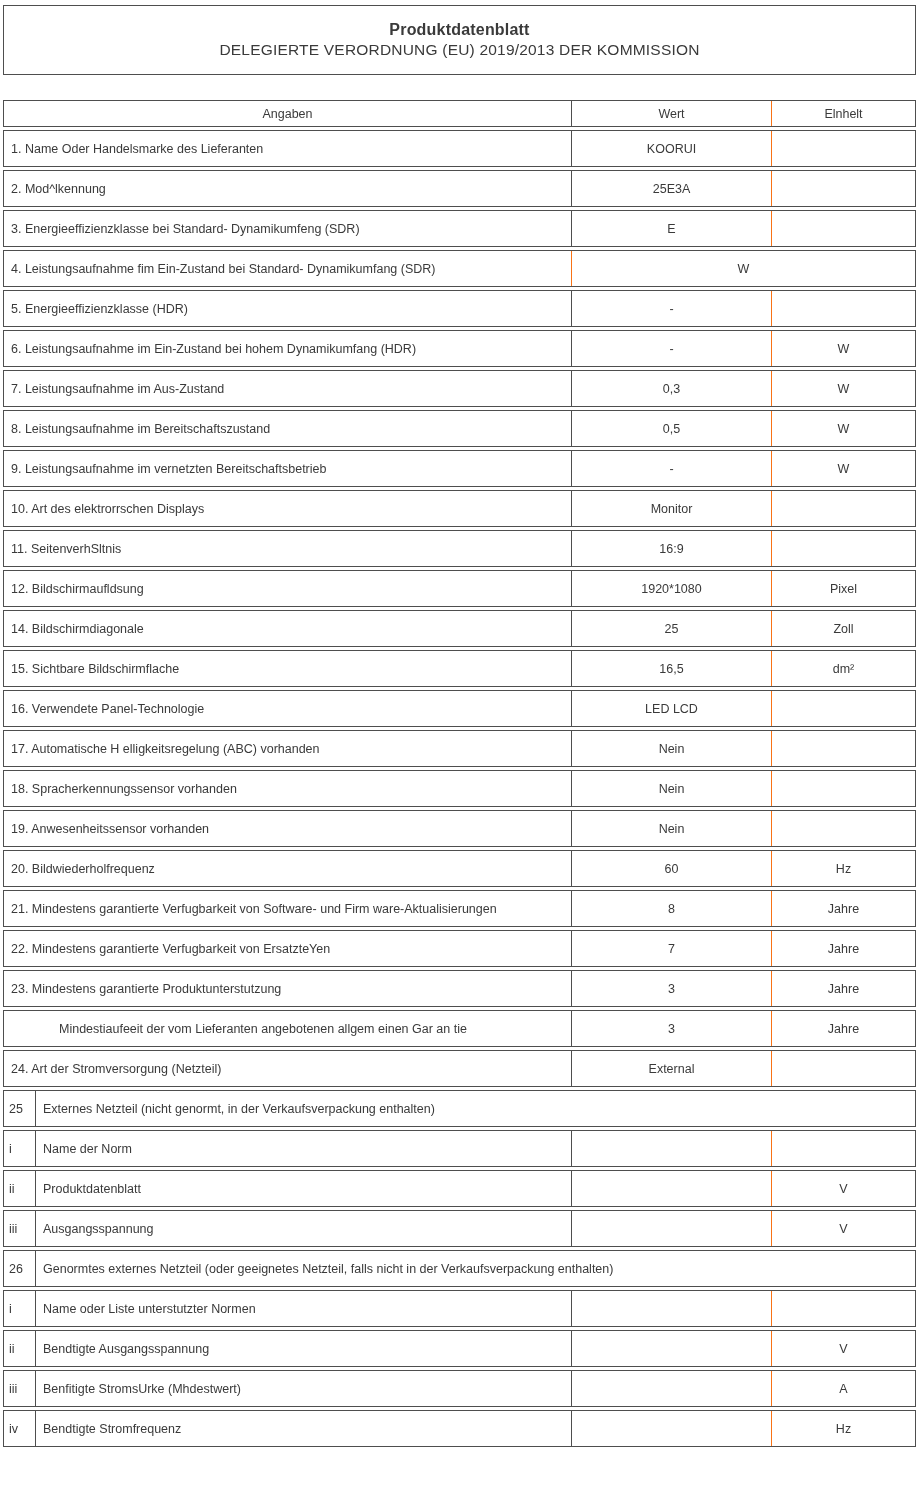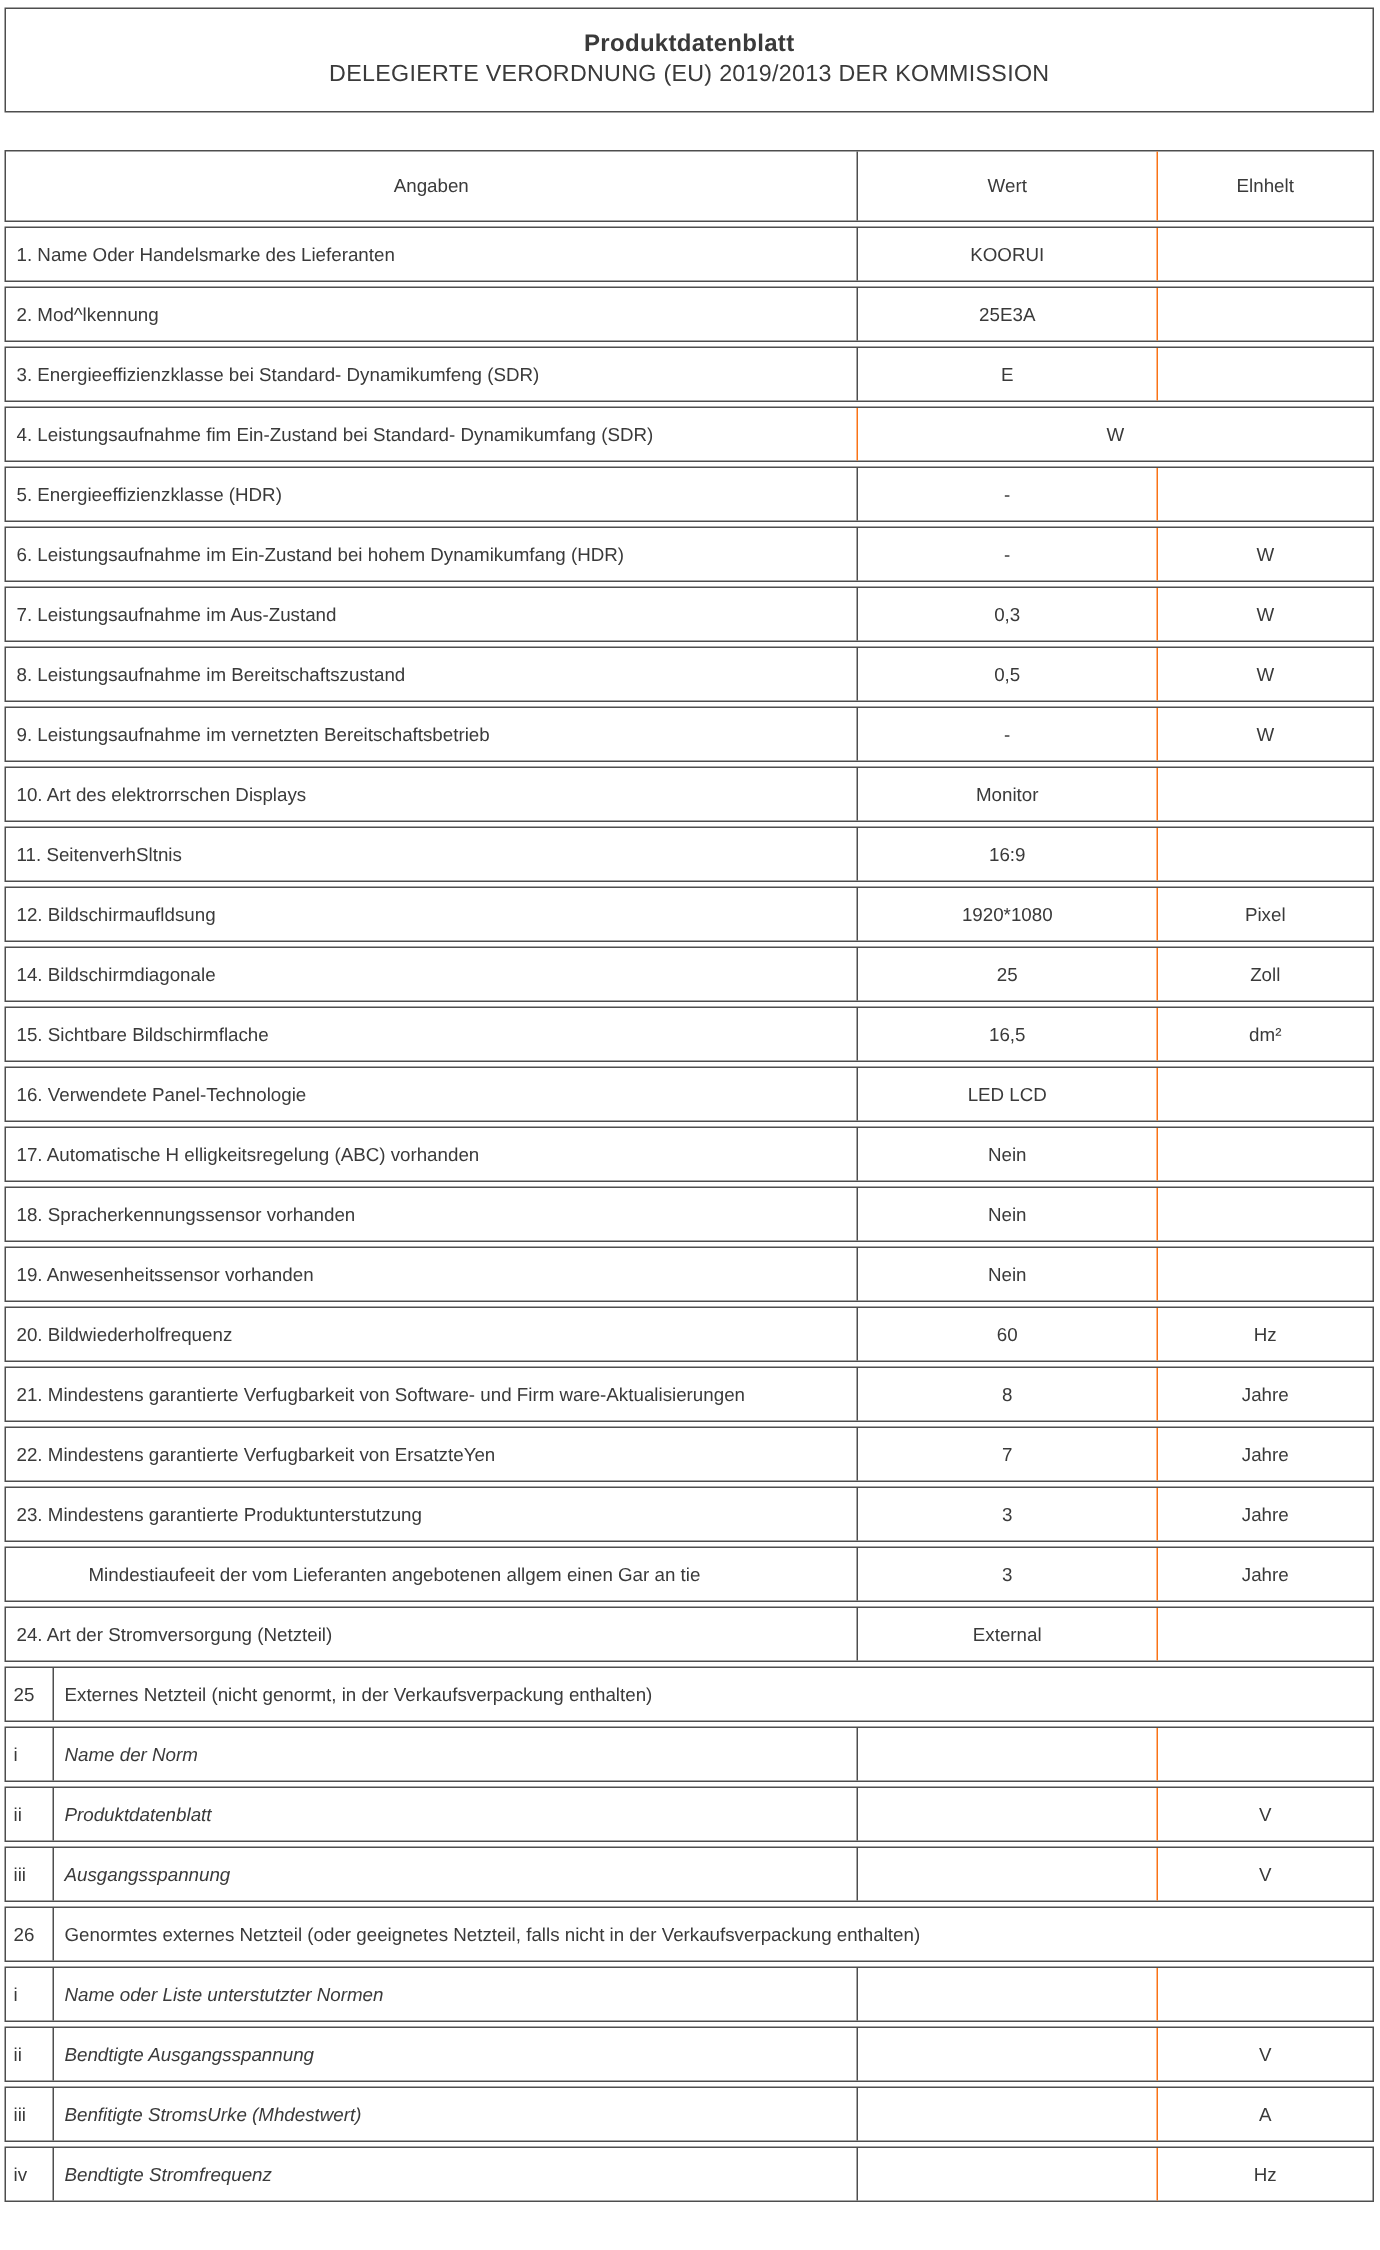--- a/index.html
+++ b/index.html
@@ -45,21 +45,21 @@
     display: flex;
     align-items: stretch;
     border: 1px solid #4e4e4e;
     height: 37px;
     margin-bottom: 3px;
     box-sizing: border-box;
     background: #ffffff;
     font-size: 12.5px;
   }
   .row.header-row {
-    height: 48px;
+    height: 27px;
   }
   .c-label {
     width: 567px;
     display: flex;
     align-items: center;
     padding-left: 7px;
     box-sizing: border-box;
   }
   .c-label.centered {
     justify-content: center;
@@ -93,21 +93,20 @@
     align-items: center;
     padding-left: 5px;
     box-sizing: border-box;
   }
   .c-sub-label {
     width: 535px;
     display: flex;
     align-items: center;
     padding-left: 7px;
     box-sizing: border-box;
-    font-style: italic;
   }
   .c-band-label {
     flex: 1;
     display: flex;
     align-items: center;
     padding-left: 7px;
     box-sizing: border-box;
   }
 </style>
 </head>

